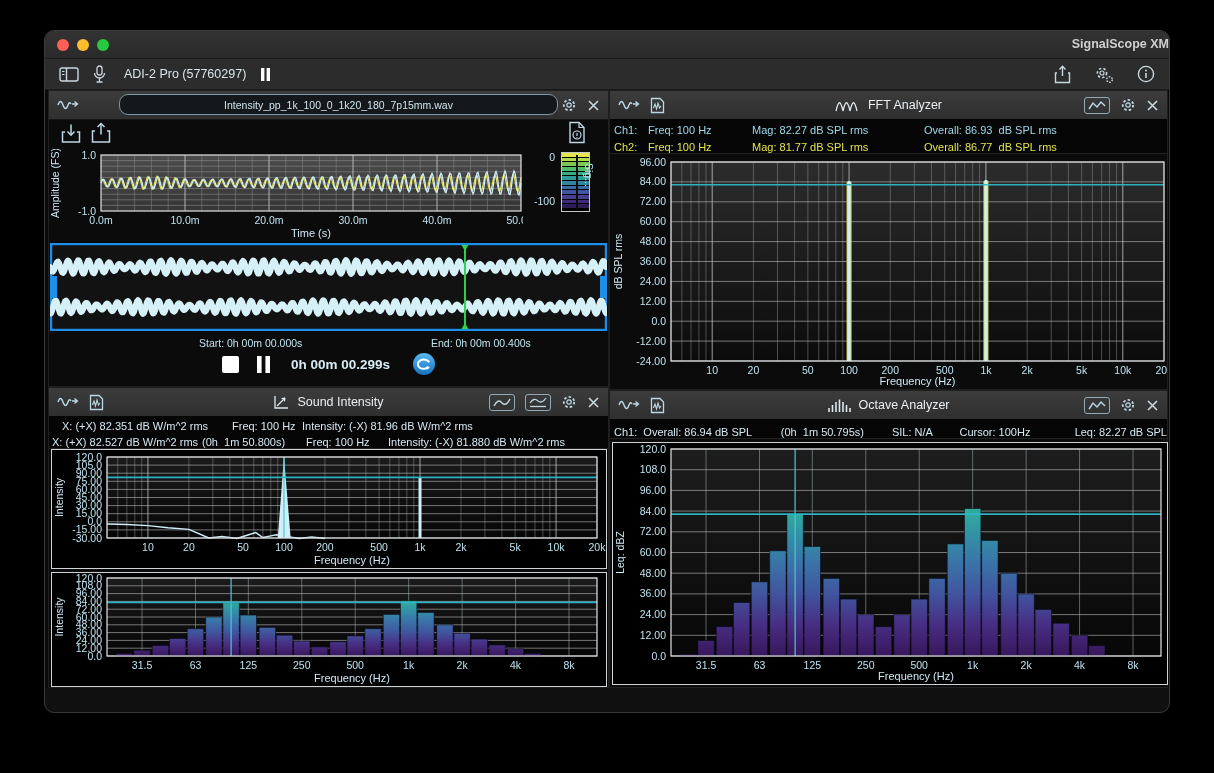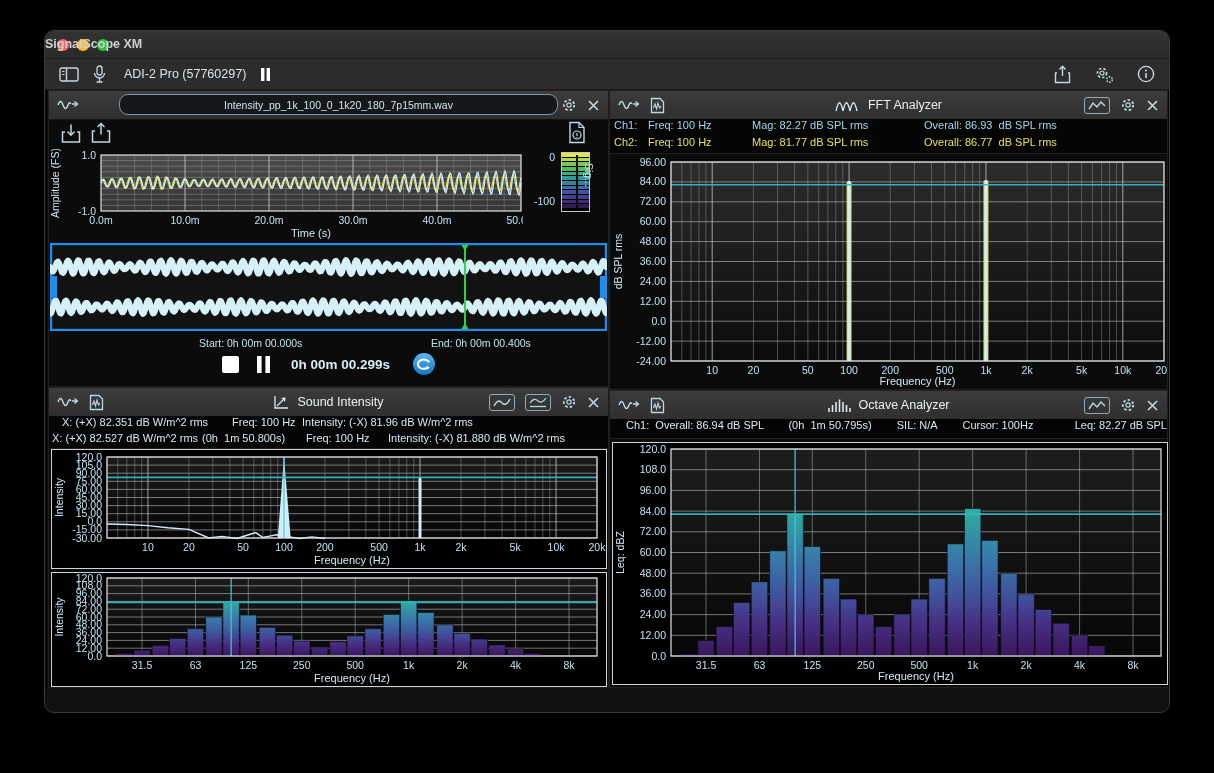--- a/index.html
+++ b/index.html
@@ -4,21 +4,21 @@
 <style>
   html,body{margin:0;padding:0;background:#000;}
   .stage{position:relative;width:1214px;height:773px;background:#000;overflow:hidden;
          font-family:"Liberation Sans","DejaVu Sans",sans-serif;-webkit-font-smoothing:antialiased;}
   .window{position:absolute;left:44px;top:30px;width:1126px;height:683px;background:#101010;
           border-radius:10px;overflow:hidden;border:1px solid #3a3a3a;box-sizing:border-box;}
   
   .titlebar{position:relative;height:27px;background:linear-gradient(#333,#2a2a2a);border-bottom:1px solid #1c1c1c;}
   .tl{position:absolute;top:8px;width:12px;height:12px;border-radius:50%;}
   .tl.r{left:12px;background:#ff5f57}.tl.y{left:32px;background:#febc2e}.tl.g{left:52px;background:#28c840}
-  .titlebar .title{position:absolute;left:0;right:0;top:6px;text-align:left;font-size:12.5px;font-weight:bold;color:#cfcfcf;}
+  .titlebar .title{position:absolute;left:0;right:0;top:6px;text-align:right;font-size:12.5px;font-weight:bold;color:#cfcfcf;}
   
   .toolbar{position:relative;height:30px;background:#2c2c2c;border-bottom:1px solid #1a1a1a;display:flex;align-items:center;}
   .toolbar .dev{color:#d8e4ea;font-size:12.5px;margin-left:18px;}
   .tb-ic{margin-left:14px;display:flex;align-items:center;}
   .toolbar .right{position:absolute;right:14px;display:flex;gap:22px;align-items:center;}
   
   .mtbar{position:relative;height:28px;background:linear-gradient(#414141,#383838);border-bottom:1px solid #141414;}
   .mtbar .center{position:absolute;left:0;right:0;top:0;height:100%;display:flex;justify-content:center;align-items:center;gap:8px;color:#d4e8f2;font-size:12.5px;}
   .mtbar .right{position:absolute;right:12px;top:0;height:100%;display:flex;gap:20px;align-items:center;}
   
@@ -28,21 +28,21 @@
   .p-si{left:3px;top:297px;width:561px;height:301px;}
   .p-fft{left:564px;top:0;width:559px;height:300px;}
   .p-oct{left:564px;top:300px;width:559px;height:298px;}
   .phead{position:relative;height:28px;background:linear-gradient(#3c3c3c,#2f2f2f);border-bottom:1px solid #161616;}
   .phead .lic{position:absolute;left:8px;top:0;height:100%;display:flex;gap:10px;align-items:center;}
   .phead .center{position:absolute;left:0;right:0;top:0;height:100%;display:flex;justify-content:center;align-items:center;gap:7px;}
   .phead .center .t{color:#e8eef2;font-size:12.5px;}
   .phead .center .badge{color:#e8eef2;font-size:9px;letter-spacing:.5px;}
   .phead .ric{position:absolute;right:8px;top:0;height:100%;display:flex;gap:10px;align-items:center;}
   .icbox{border:1px solid #93aab6;border-radius:3px;padding:1px 2px;display:flex;align-items:center;}
-  .readout{position:absolute;left:0;right:0;background:#050505;font-size:11px;display:flex;align-items:flex-start;white-space:pre;}
+  .readout{position:absolute;left:0;right:0;background:#050505;font-size:11px;display:flex;align-items:flex-end;white-space:pre;}
   .cyan{color:#9fd9ea}.yel{color:#e4e34c}.ro{color:#d6e9f2}
   .filebox{position:absolute;left:70px;top:3px;right:50px;height:19px;border:1px solid #7e95a2;border-radius:9px;
            background:#15181a;color:#cfe4ee;font-size:10.5px;display:flex;align-items:center;justify-content:center;}
   .chartbox{position:absolute;border:1px solid #cdd3d7;box-sizing:border-box;background:#000;}
   .abs{position:absolute;}
   .lbl{color:#bfe3ef;font-size:10.5px;}
   .transport{position:absolute;left:0;right:0;top:260px;display:flex;justify-content:center;align-items:center;gap:16px;}
   .time{color:#d7ecf5;font-size:13.5px;font-weight:bold;width:108px;text-align:center;}
   svg{display:block;}
 </style>
@@ -714,21 +714,21 @@
                 </svg>
               </span>
           <span>
             <svg width="13" height="13" viewBox="0 0 13 13">
                   <path d="M2,2 L11,11 M11,2 L2,11" stroke="#c8d8e0" stroke-width="1.6"></path>
                 </svg>
               </span>
         </span>
       </div>
       <div class="readout ro" style="top:28px;height:19px;border-bottom:1px solid #222">
-        <span style="width:168px;margin-left:16px">Ch1:  Overall: 86.94 dB SPL</span>
+        <span style="width:168px;margin-left:4px">Ch1:  Overall: 86.94 dB SPL</span>
         <span style="width:112px">(0h  1m 50.795s)</span>
         <span style="width:68px">SIL: N/A</span>
         <span style="width:116px">Cursor: 100Hz</span>
         <span>Leq: 82.27 dB SPL</span>
       </div>
       <div class="chartbox" style="left:2px;top:51px;width:556px;height:243px">
         <svg width="554" height="241">
               <defs>
                 <linearGradient id="g5" x1="0" y1="0" x2="0" y2="1">
                   <stop offset="0" stop-color="#1d1d1d"></stop>

